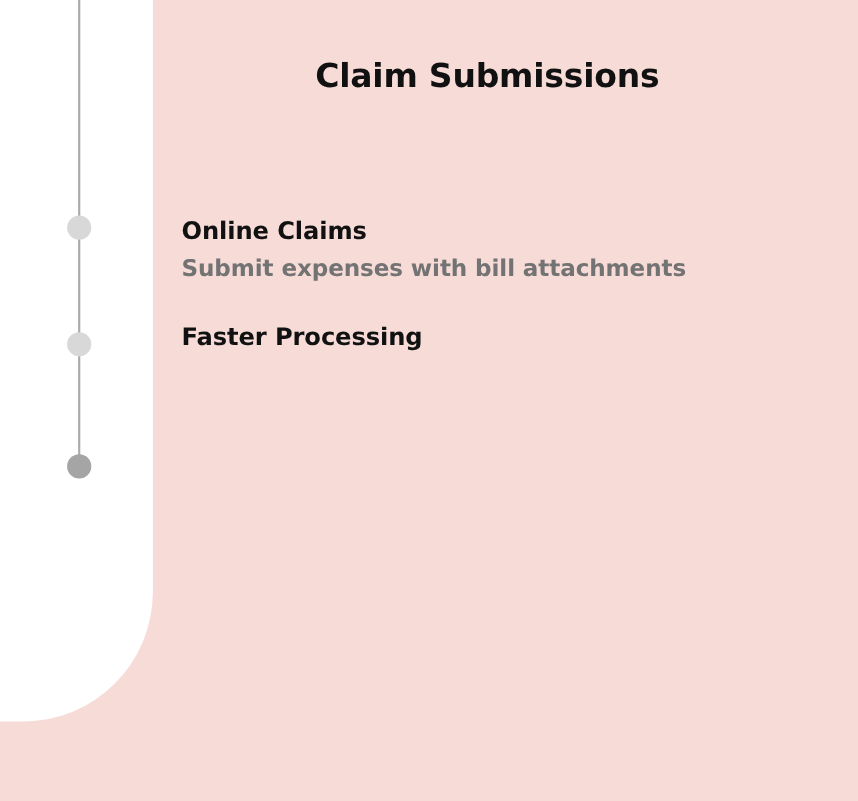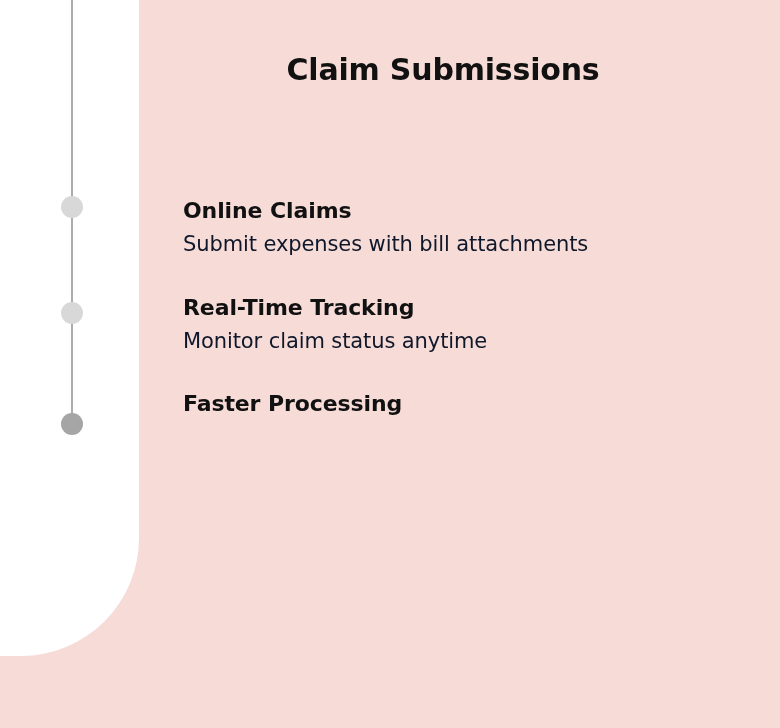--- a/index.html
+++ b/index.html
@@ -62,42 +62,42 @@
     font-size: 30px;
     font-weight: 700;
     color: #111111;
     letter-spacing: -0.2px;
     line-height: 1.2;
   }
 
   
   .features {
     position: absolute;
-    left: 183px;
+    left: 165px;
     top: 196px;
     width: 560px;
   }
   .feature-item {
     margin-bottom: 33px;
   }
   .feature-item:last-child {
     margin-bottom: 0;
     margin-top: 10px;
   }
   .feature-title {
     font-size: 22px;
     font-weight: 700;
     color: #111111;
     line-height: 1.36;
     letter-spacing: -0.1px;
   }
   .feature-desc {
     font-size: 21px;
-    font-weight: 400;
-    color: #0f172a;
+    font-weight: 700;
+    color: #737373;
     line-height: 1.42;
     margin-top: 4px;
     letter-spacing: -0.1px;
   }
 </style>
 </head>
 <body>
 
 <div id="stage">
 
@@ -111,24 +111,20 @@
 
   <div class="page-title">Claim Submissions</div>
 
   <div class="features">
 
     <div class="feature-item">
       <div class="feature-title">Online Claims</div>
       <div class="feature-desc">Submit expenses with bill attachments</div>
     </div>
 
-    <div class="feature-item">
-      <div class="feature-title">Real-Time Tracking</div>
-      <div class="feature-desc">Monitor claim status anytime</div>
-    </div>
 
     <div class="feature-item">
       <div class="feature-title">Faster Processing</div>
     </div>
 
   </div>
 
 </div>
 
 </body></html>

